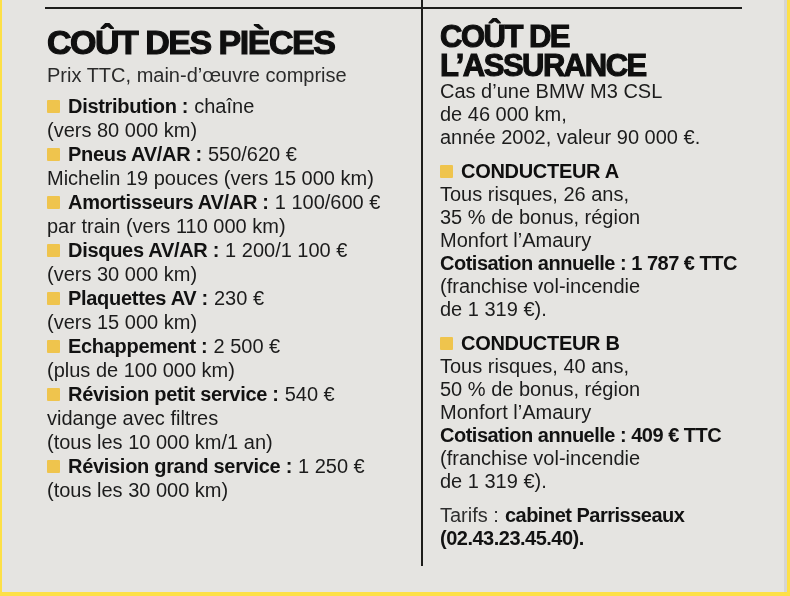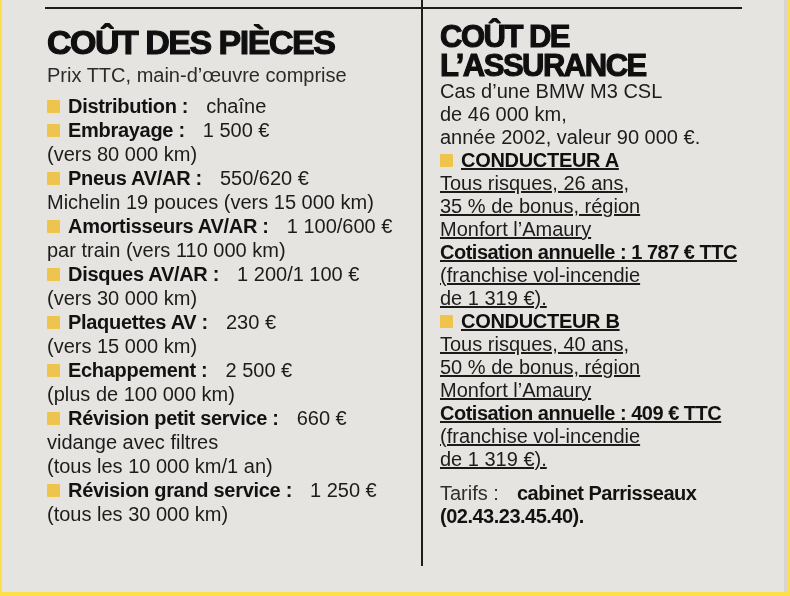--- a/index.html
+++ b/index.html
@@ -20,25 +20,25 @@
   .h-right{font-size:31px;line-height:29px;}
 
   .subtitle{margin:2px 0 0 0;font-size:20px;line-height:26px;color:#2b2b2b;}
 
   .list{margin-top:6px;}
   .li{font-size:20px;line-height:24px;white-space:nowrap;color:#1c1c1c;}
   .rli{font-size:20px;line-height:23px;white-space:nowrap;color:#1c1c1c;}
   .bullet{display:inline-block;width:13px;height:13px;background:#efc44d;
           margin-right:8px;border-radius:1px;}
   .lbl{font-weight:700;color:#121212;letter-spacing:-0.3px;}
-  .val{margin-left:18px;}
+  .val{margin-left:6px;}
   .bold{font-weight:700;color:#121212;letter-spacing:-0.5px;}
 
   .intro{margin-top:0;}
-  .driver{text-decoration:underline;}
+  .driver{margin-top:11px;}
   .dheader{font-size:20px;line-height:23px;font-weight:700;color:#0f0f0f;
            letter-spacing:-0.3px;white-space:nowrap;}
   .footer{margin-top:11px;}
   .tarifs-label{color:#2e2e2e;}
 </style>
 </head>
 <body>
 
 <div id="stage">
   <div class="panel">
@@ -49,23 +49,20 @@
     <div class="col col-left">
       <h1 class="h-left">COÛT DES PIÈCES</h1>
       <p class="subtitle">Prix TTC, main-d’œuvre comprise</p>
 
       <div class="list">
 
         <div class="li">
           <span class="bullet"></span><span class="lbl">Distribution :</span><span class="val">chaîne</span>
         </div>
 
-        <div class="li">
-          <span class="bullet"></span><span class="lbl">Embrayage :</span><span class="val">1 500 €</span>
-        </div>
         <div class="li">(vers 80 000 km)</div>
 
         <div class="li">
           <span class="bullet"></span><span class="lbl">Pneus AV/AR :</span><span class="val">550/620 €</span>
         </div>
         <div class="li">Michelin 19 pouces (vers 15 000 km)</div>
 
         <div class="li">
           <span class="bullet"></span><span class="lbl">Amortisseurs AV/AR :</span><span class="val">1 100/600 €</span>
         </div>
@@ -80,21 +77,21 @@
           <span class="bullet"></span><span class="lbl">Plaquettes AV :</span><span class="val">230 €</span>
         </div>
         <div class="li">(vers 15 000 km)</div>
 
         <div class="li">
           <span class="bullet"></span><span class="lbl">Echappement :</span><span class="val">2 500 €</span>
         </div>
         <div class="li">(plus de 100 000 km)</div>
 
         <div class="li">
-          <span class="bullet"></span><span class="lbl">Révision petit service :</span><span class="val">660 €</span>
+          <span class="bullet"></span><span class="lbl">Révision petit service :</span><span class="val">540 €</span>
         </div>
         <div class="li">vidange avec filtres</div>
         <div class="li">(tous les 10 000 km/1 an)</div>
 
         <div class="li">
           <span class="bullet"></span><span class="lbl">Révision grand service :</span><span class="val">1 250 €</span>
         </div>
         <div class="li">(tous les 30 000 km)</div>
       </div>
     </div>

